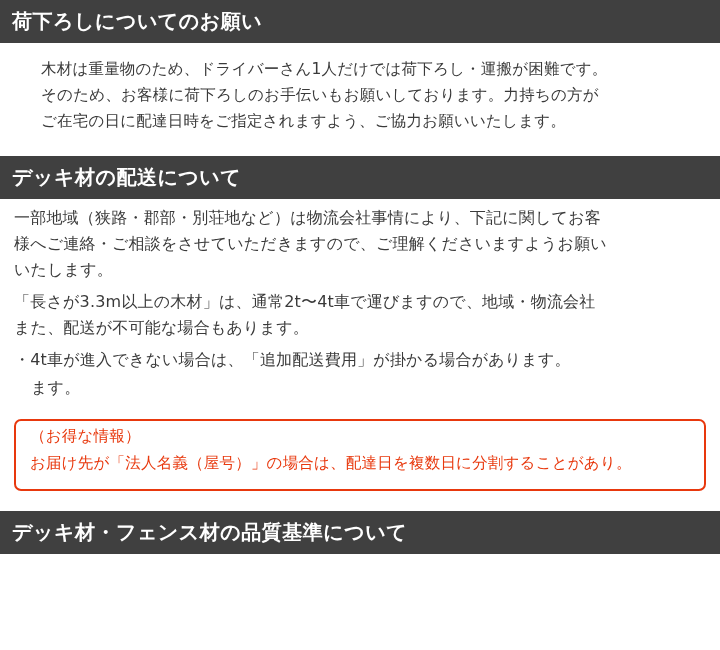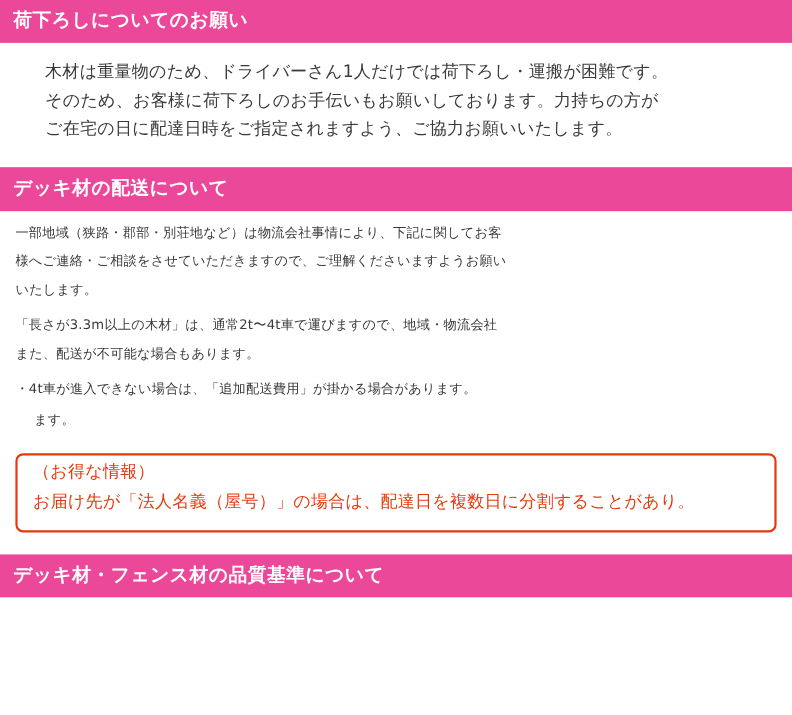--- a/index.html
+++ b/index.html
@@ -14,23 +14,23 @@
     color: #333333;
     overflow: hidden;
   }
   .page {
     width: 720px;
     height: 650px;
     position: relative;
     box-sizing: border-box;
   }
   .section-heading {
-    background: #ec4899;
+    background: #404040;
     color: #ffffff;
-    font-size: 17px;
+    font-size: 20px;
     font-weight: bold;
     line-height: 1.2;
     padding: 9px 12px 10px 12px;
     box-sizing: border-box;
     letter-spacing: 0.5px;
   }
   .heading-1 { margin: 0 0 0 0; }
   .body-block {
     padding: 13px 14px 0 14px;
     box-sizing: border-box;
@@ -49,21 +49,21 @@
     font-weight: bold;
     padding: 14px 14px 0 16px;
     letter-spacing: 1px;
   }
   .para {
     padding: 6px 14px 0 14px;
     box-sizing: border-box;
   }
   .para.tight { padding-top: 2px; }
   .para-line {
-    font-size: 12px;
+    font-size: 16px;
     line-height: 26px;
     color: #3a3a3a;
     letter-spacing: 0.2px;
     white-space: pre;
   }
   .para-line.indent { padding-left: 17px; }
   .notice-box {
     margin: 18px 14px 0 14px;
     border: 2px solid #e8380d;
     border-radius: 7px;

